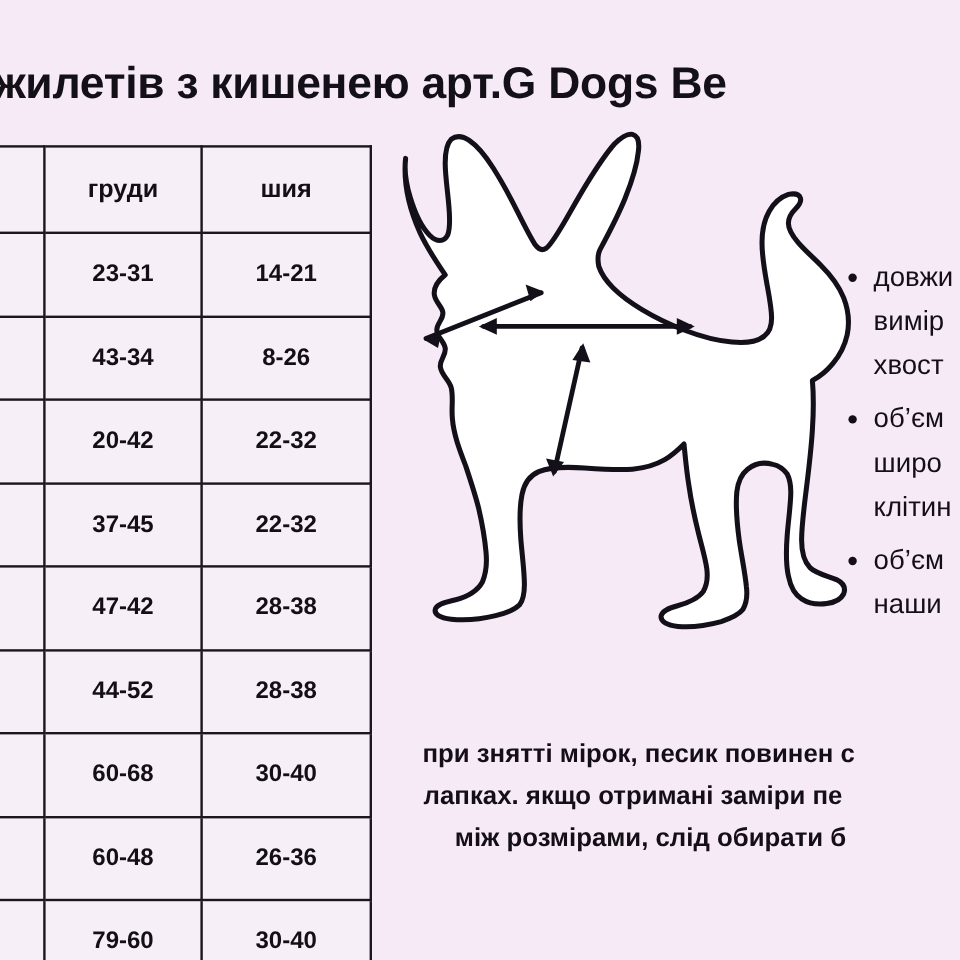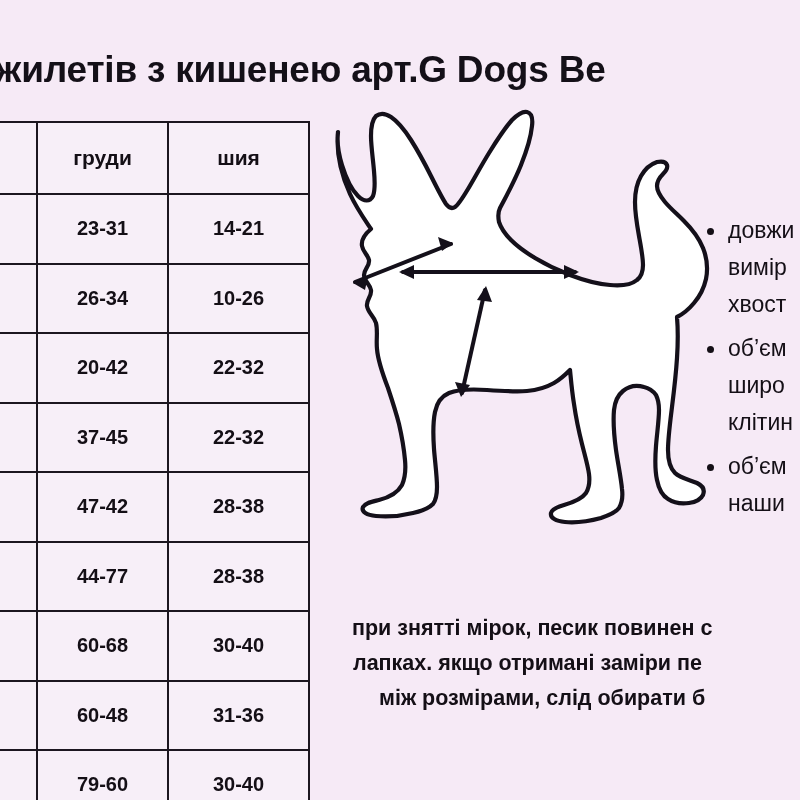--- a/index.html
+++ b/index.html
@@ -151,52 +151,52 @@
       </tr>
     </thead>
     <tbody>
       <tr>
         <td></td>
         <td>23-31</td>
         <td>14-21</td>
       </tr>
       <tr>
         <td></td>
-        <td>26-34</td>
-        <td>10-26</td>
+        <td>43-34</td>
+        <td>8-26</td>
       </tr>
       <tr>
         <td></td>
         <td>20-42</td>
         <td>22-32</td>
       </tr>
       <tr>
         <td></td>
         <td>37-45</td>
         <td>22-32</td>
       </tr>
       <tr>
         <td></td>
         <td>47-42</td>
         <td>28-38</td>
       </tr>
       <tr>
         <td></td>
-        <td>44-77</td>
+        <td>44-52</td>
         <td>28-38</td>
       </tr>
       <tr>
         <td></td>
         <td>60-68</td>
         <td>30-40</td>
       </tr>
       <tr>
         <td></td>
         <td>60-48</td>
-        <td>31-36</td>
+        <td>26-36</td>
       </tr>
       <tr>
         <td></td>
         <td>79-60</td>
         <td>30-40</td>
       </tr>
     </tbody>
   </table>
 
   <div id="dog-figure">

